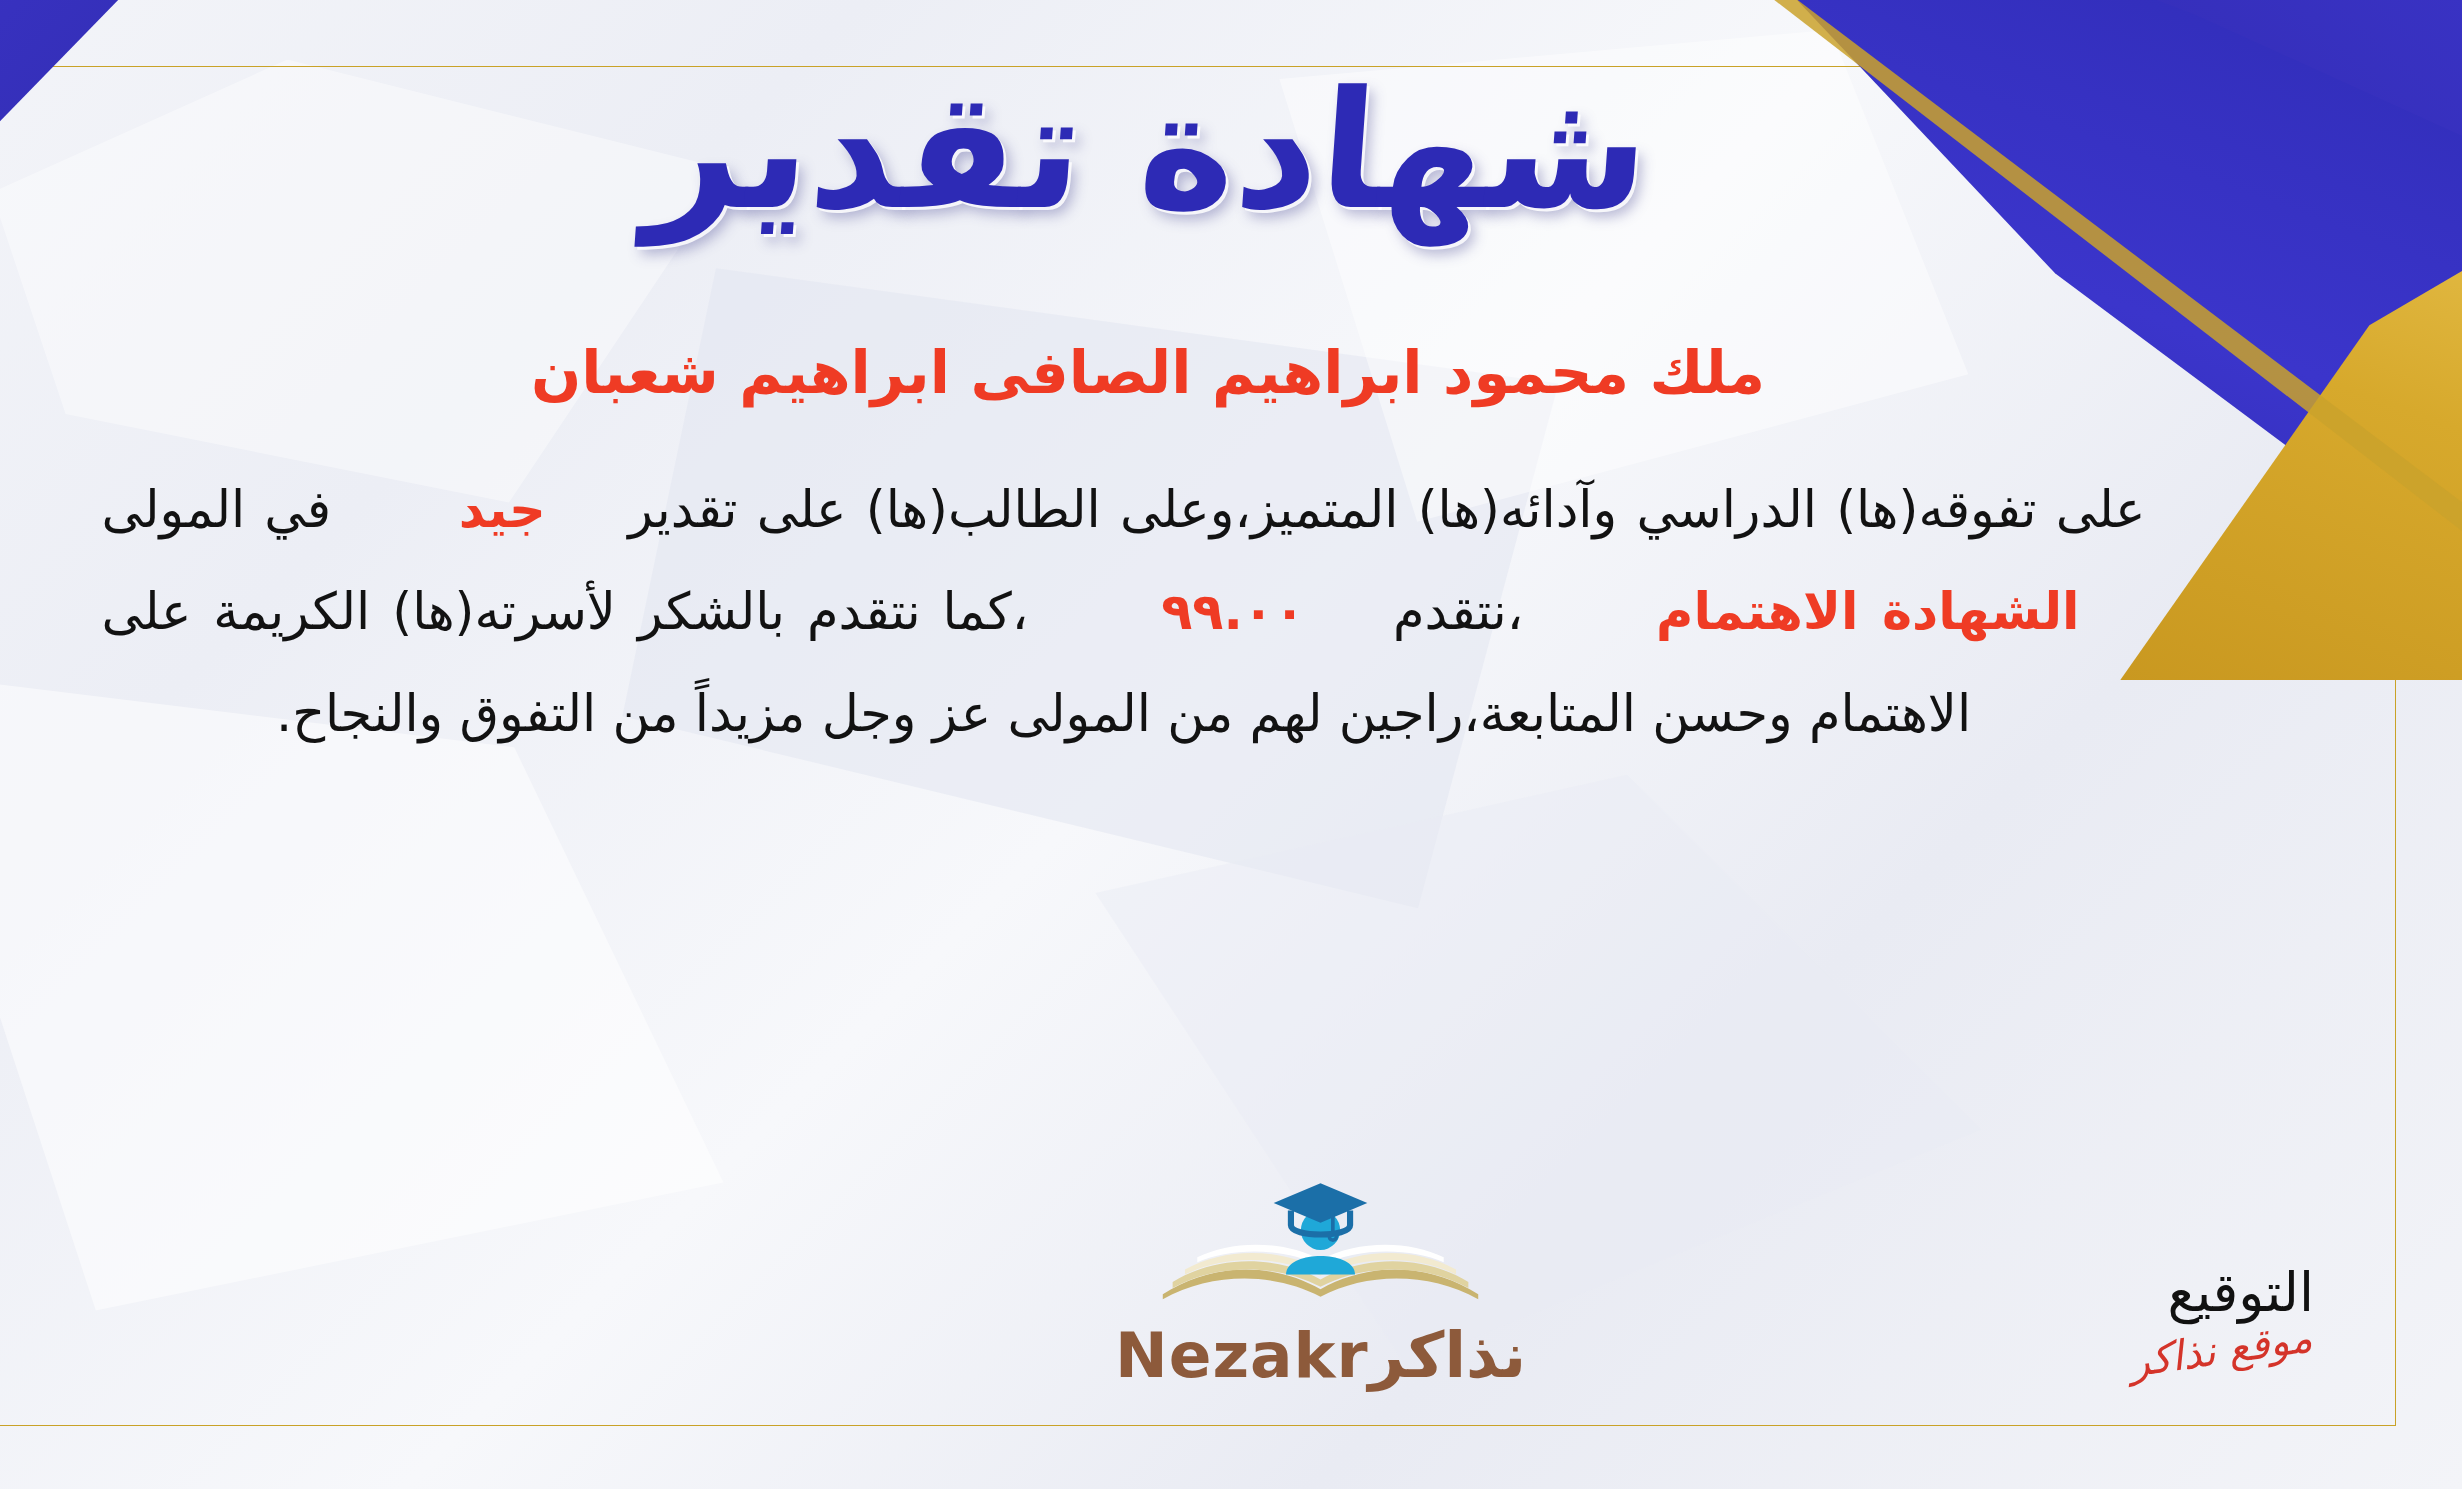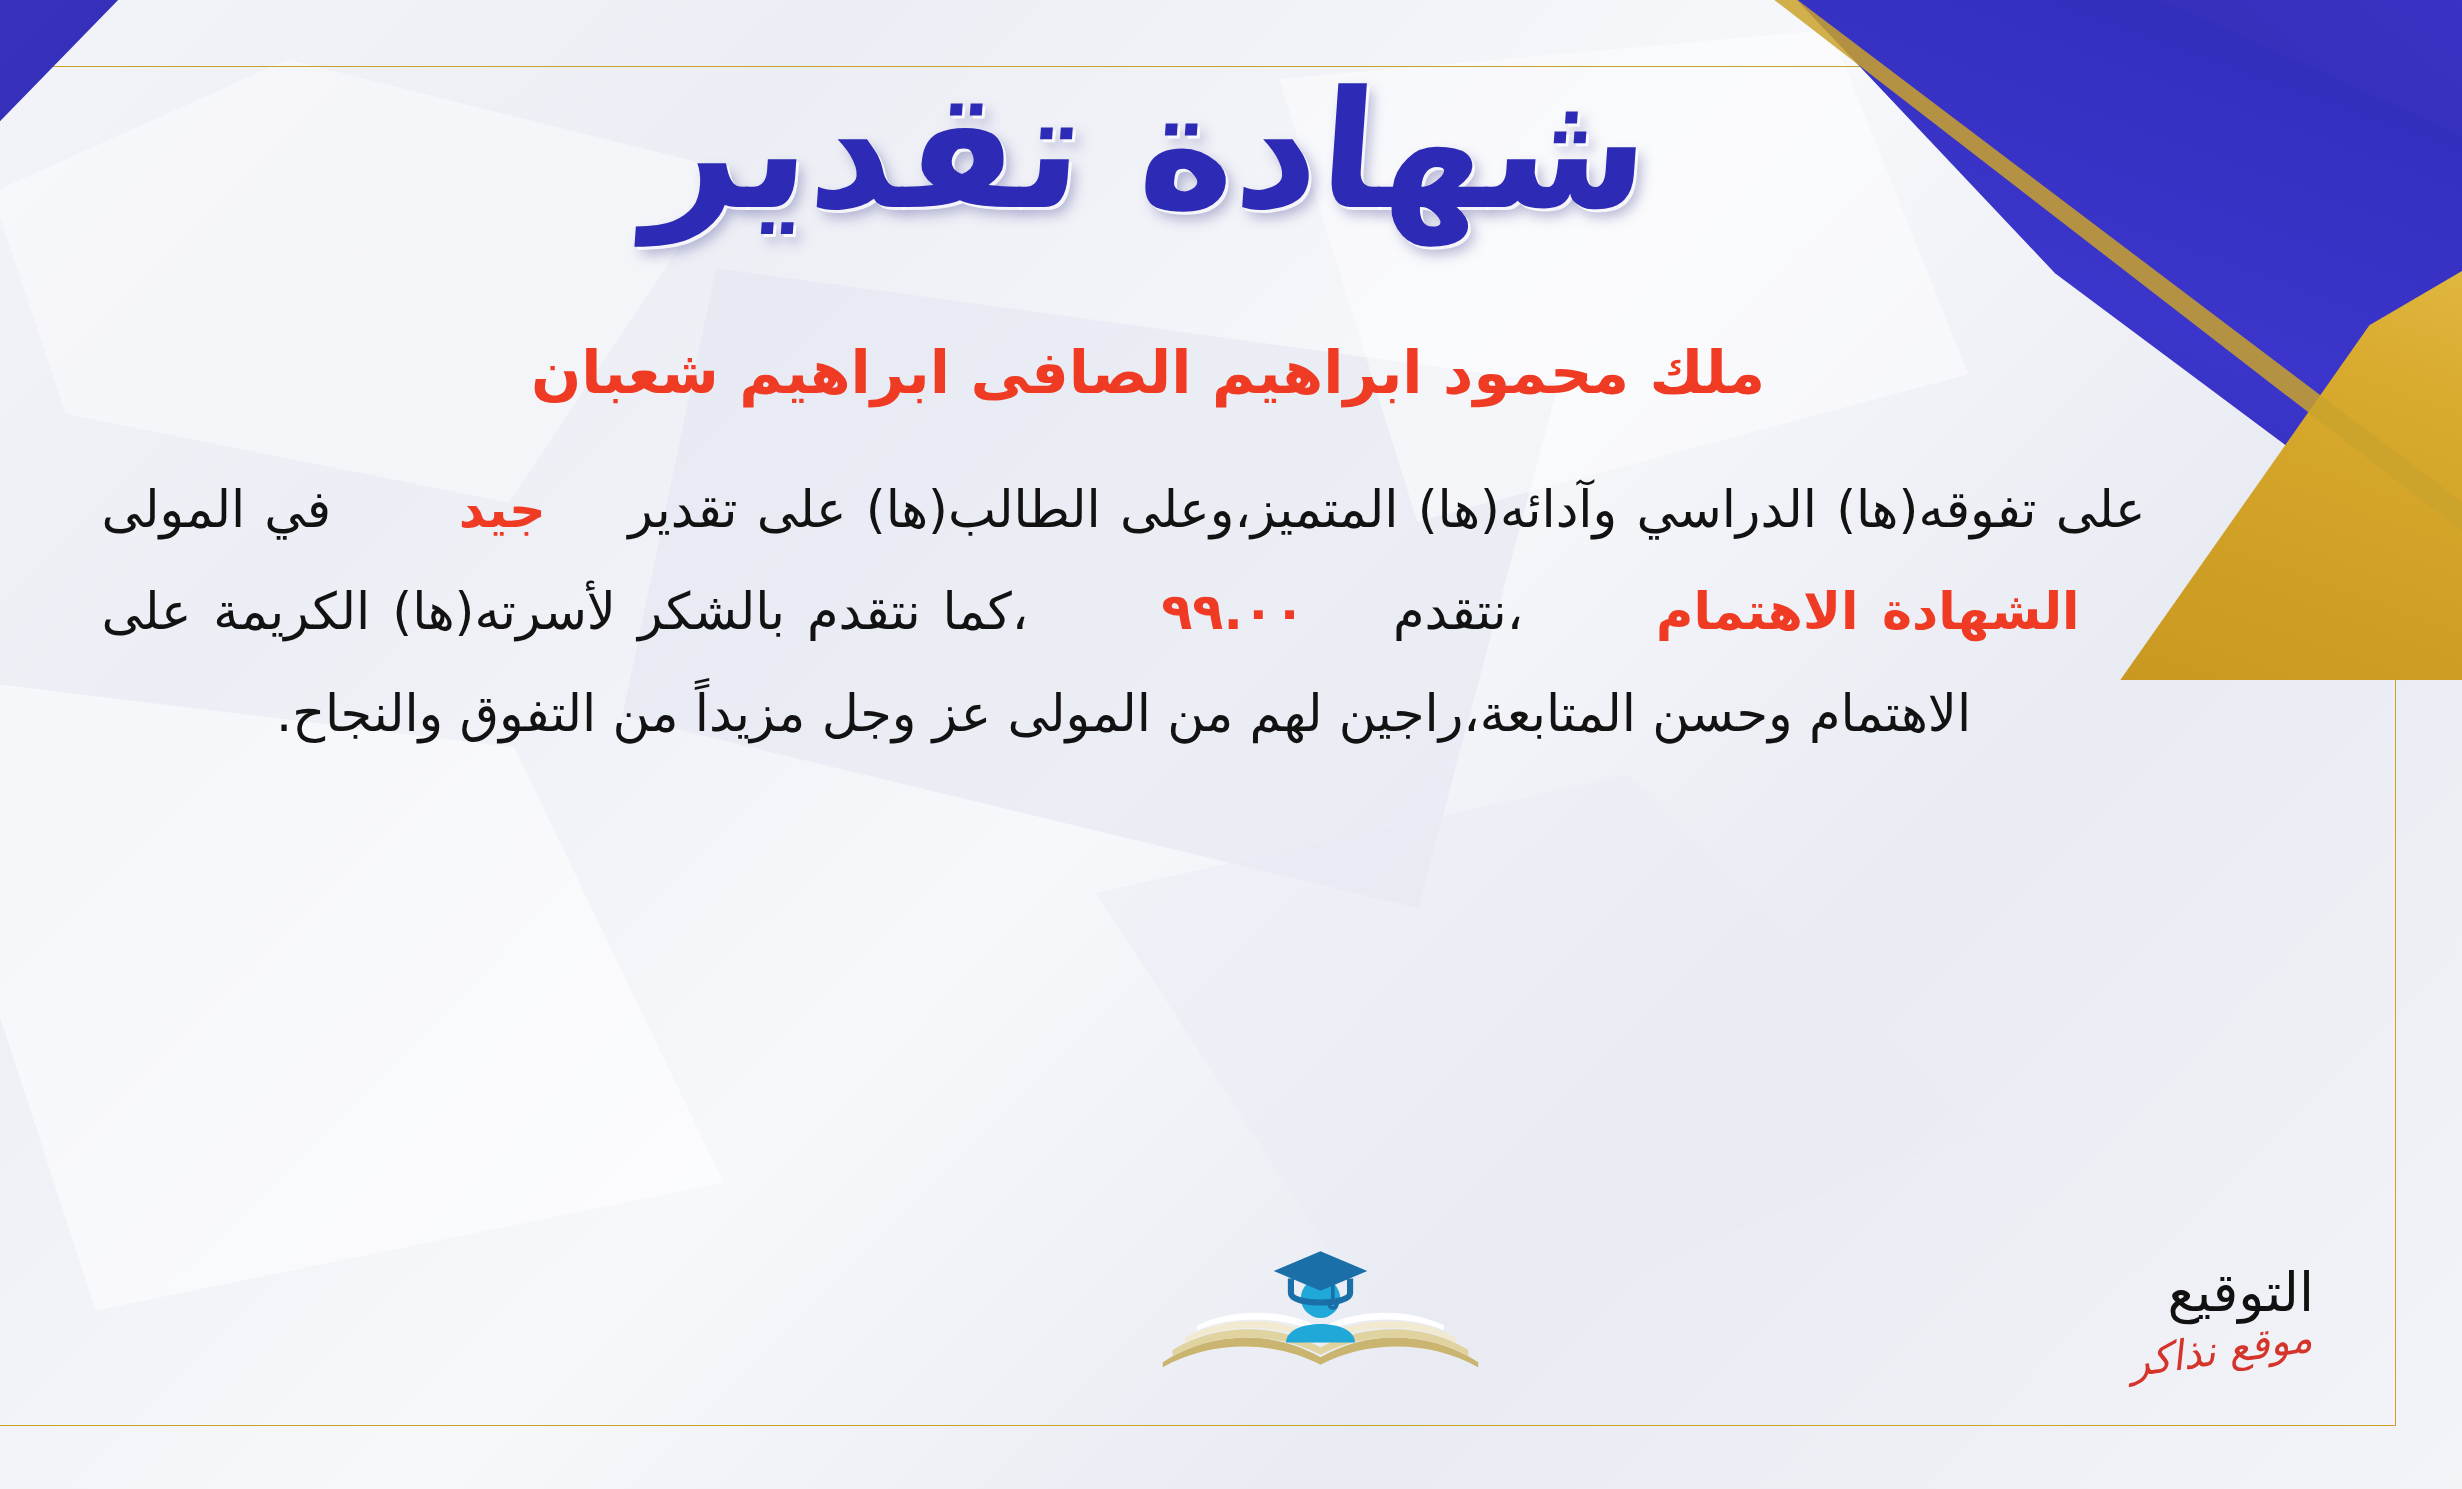--- a/index.html
+++ b/index.html
@@ -302,20 +302,23 @@
           <path d="M30 88 C62 70, 106 70, 140 88 C174 70, 218 70, 250 88 L250 92 C218 76, 174 76, 140 93 C106 76, 62 76, 30 92 Z" fill="#f2ead0"></path>
           <path d="M40 78 C68 64, 110 64, 140 80 C170 64, 212 64, 240 78 L240 82 C212 70, 170 70, 140 85 C110 70, 68 70, 40 82 Z" fill="#ffffff"></path>
 
           <circle cx="140" cy="56" r="16" fill="#1fa8d8"></circle>
           <path d="M112 92 C112 72, 168 72, 168 92 Z" fill="#1fa8d8"></path>
 
           <path d="M102 34 L140 18 L178 34 L140 50 Z" fill="#1b6fa8"></path>
           <path d="M150 40 L150 58 M150 58 a3 3 0 1 0 0.1 0" stroke="#1b6fa8" stroke-width="3" fill="none"></path>
           <path d="M116 40 L116 52 C116 62, 164 62, 164 52 L164 40" fill="none" stroke="#1b6fa8" stroke-width="5"></path>
         </svg>
+        <div class="logo-word">
+          <span class="ar">نذاكر</span><span class="en">Nezakr</span>
+        </div>
       </div>
 
       <div class="spacer-left"></div>
 
     </div>
 
   </div>
 </div>
 
 

